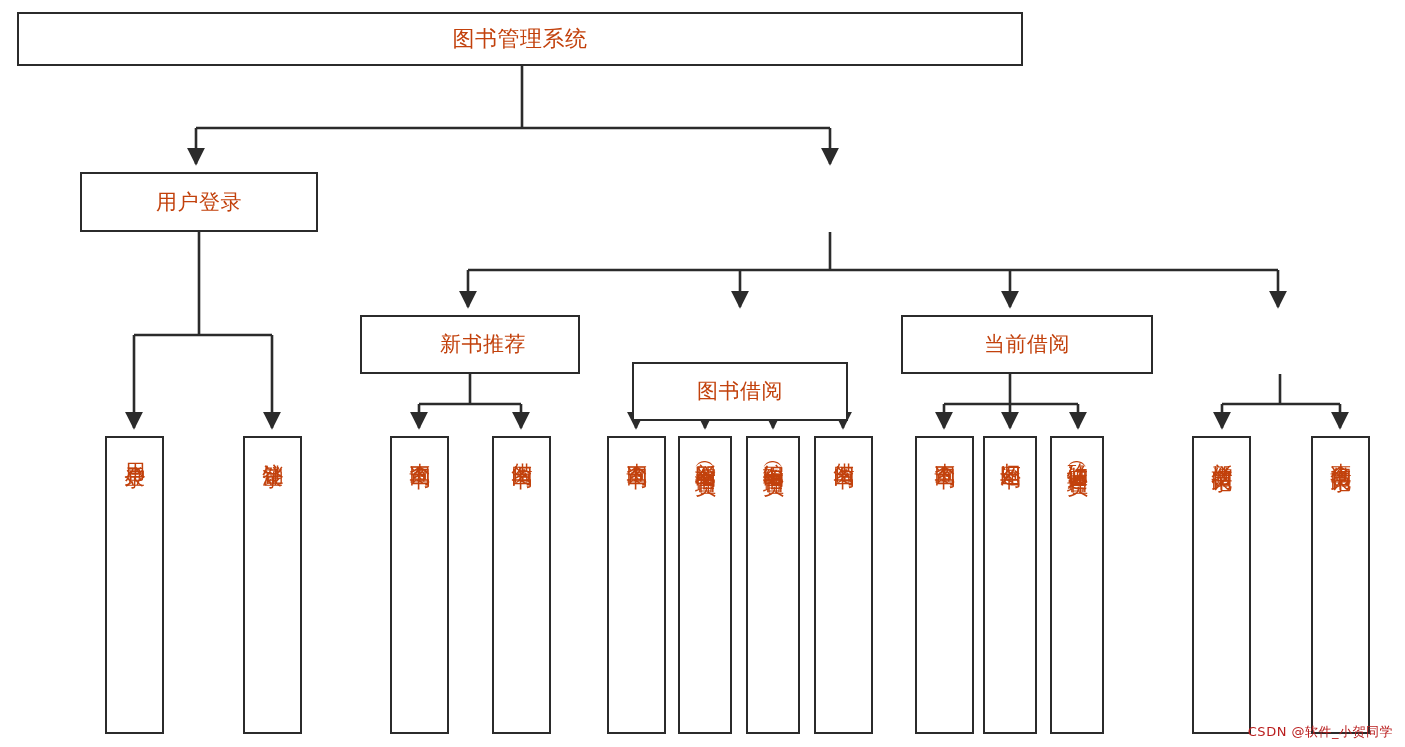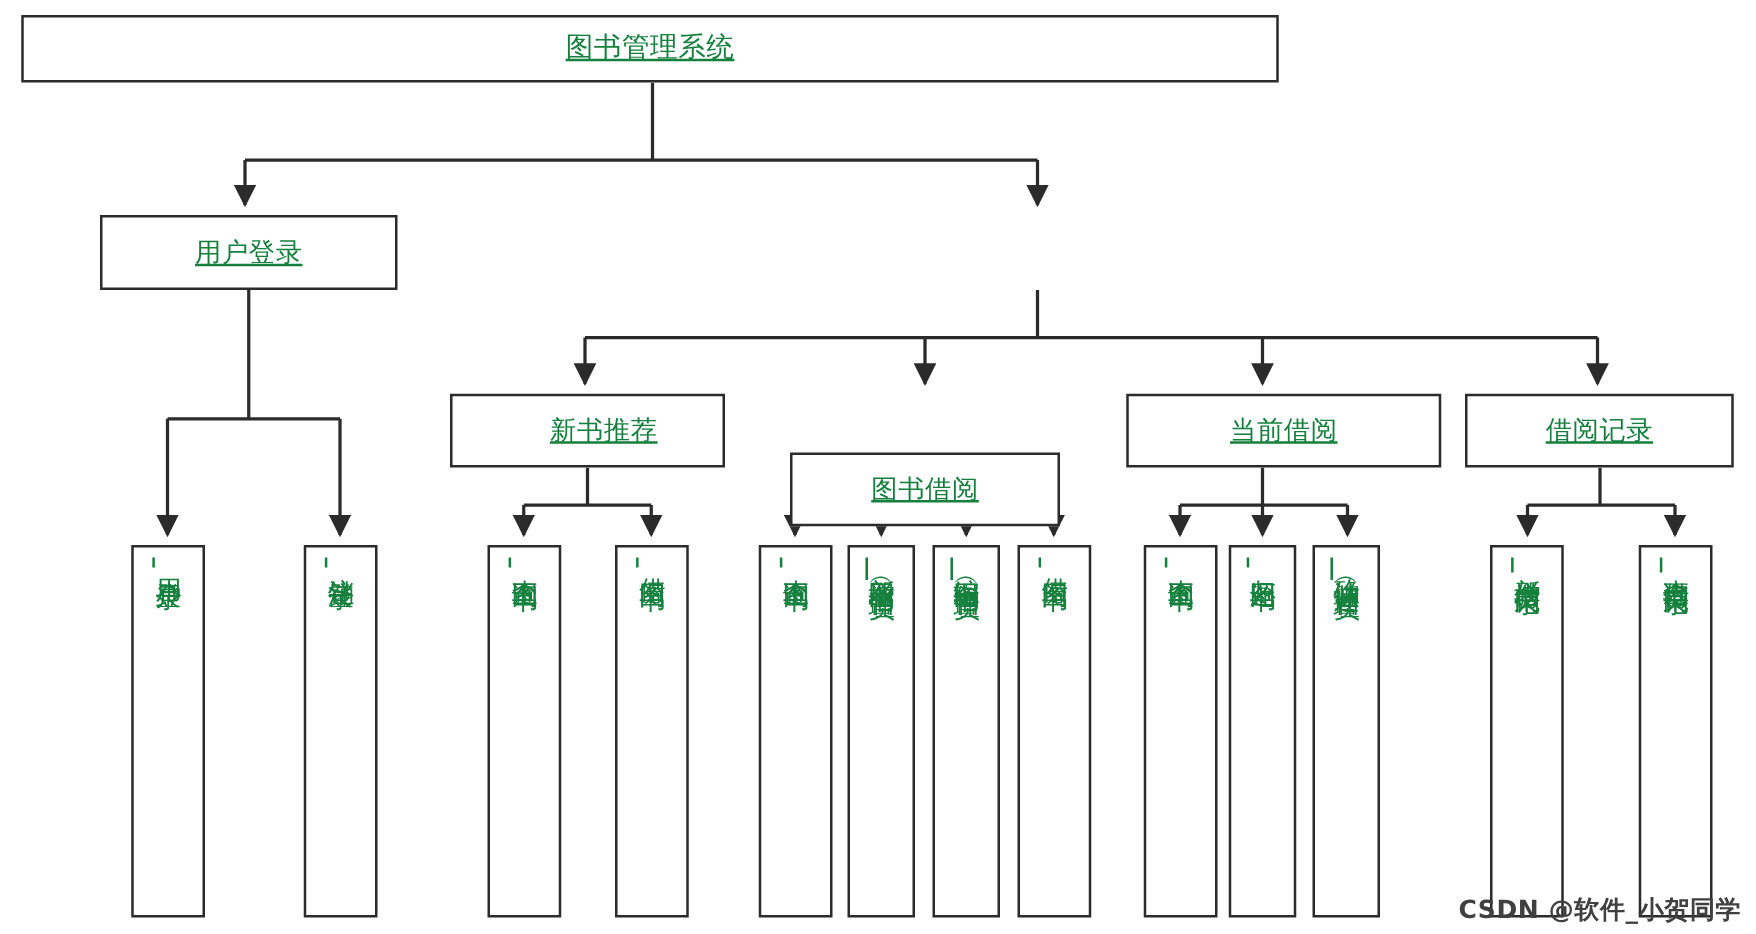--- a/index.html
+++ b/index.html
@@ -34,48 +34,46 @@
     border: 2px solid #2b2b2b;
     display: flex;
     align-items: center;
     justify-content: center;
     z-index: 2;
   }
   .node .label {
     font-size: 21px;
     line-height: 1.18;
     letter-spacing: 0.5px;
-    color: #15803d;
+    color: #c2410c;
     white-space: nowrap;
-    text-decoration: underline;
   }
   .node.vertical {
     align-items: flex-start;
     justify-content: center;
     padding-top: 8px;
   }
   .node.vertical .label {
     writing-mode: vertical-rl;
     text-orientation: upright;
     font-size: 21px;
     line-height: 1.18;
     letter-spacing: 2px;
     white-space: nowrap;
   }
   .node.root .label { font-size: 22px; }
   #watermark {
     position: absolute;
     right: 12px;
     bottom: 6px;
-    font-size: 20px;
-    color: #404040;
+    font-size: 13px;
+    color: #b91c1c;
     letter-spacing: 0.5px;
     z-index: 3;
     white-space: nowrap;
-    font-weight: bold;
   }
 </style>
 </head>
 <body>
 
 <div id="canvas">
 
   <svg id="edges" viewBox="0 0 1405 747" width="1405" height="747">
     <defs>
       <marker id="arrow" viewBox="0 0 10 10" refX="9" refY="5" markerWidth="7" markerHeight="7" orient="auto-start-reverse">
@@ -137,23 +135,20 @@
 
   <div class="node" style="left:360px; top:315px; width:220px; height:59px;padding-left:26px;">
     <span class="label">新书推荐</span>
   </div>
   <div class="node" style="left:632px; top:315px; width:216px; height:59px;margin-top:47px;">
     <span class="label">图书借阅</span>
   </div>
   <div class="node" style="left:901px; top:315px; width:252px; height:59px;">
     <span class="label">当前借阅</span>
   </div>
-  <div class="node" style="left:1172px; top:315px; width:215px; height:59px;">
-    <span class="label">借阅记录</span>
-  </div>
 
   <div class="node vertical" style="left:105px; top:436px; width:59px; height:298px;">
     <span class="label">用户登录</span>
   </div>
   <div class="node vertical" style="left:243px; top:436px; width:59px; height:298px;">
     <span class="label">注销登录</span>
   </div>
 
   <div class="node vertical" style="left:390px; top:436px; width:59px; height:298px;">
     <span class="label">查询图书</span>

